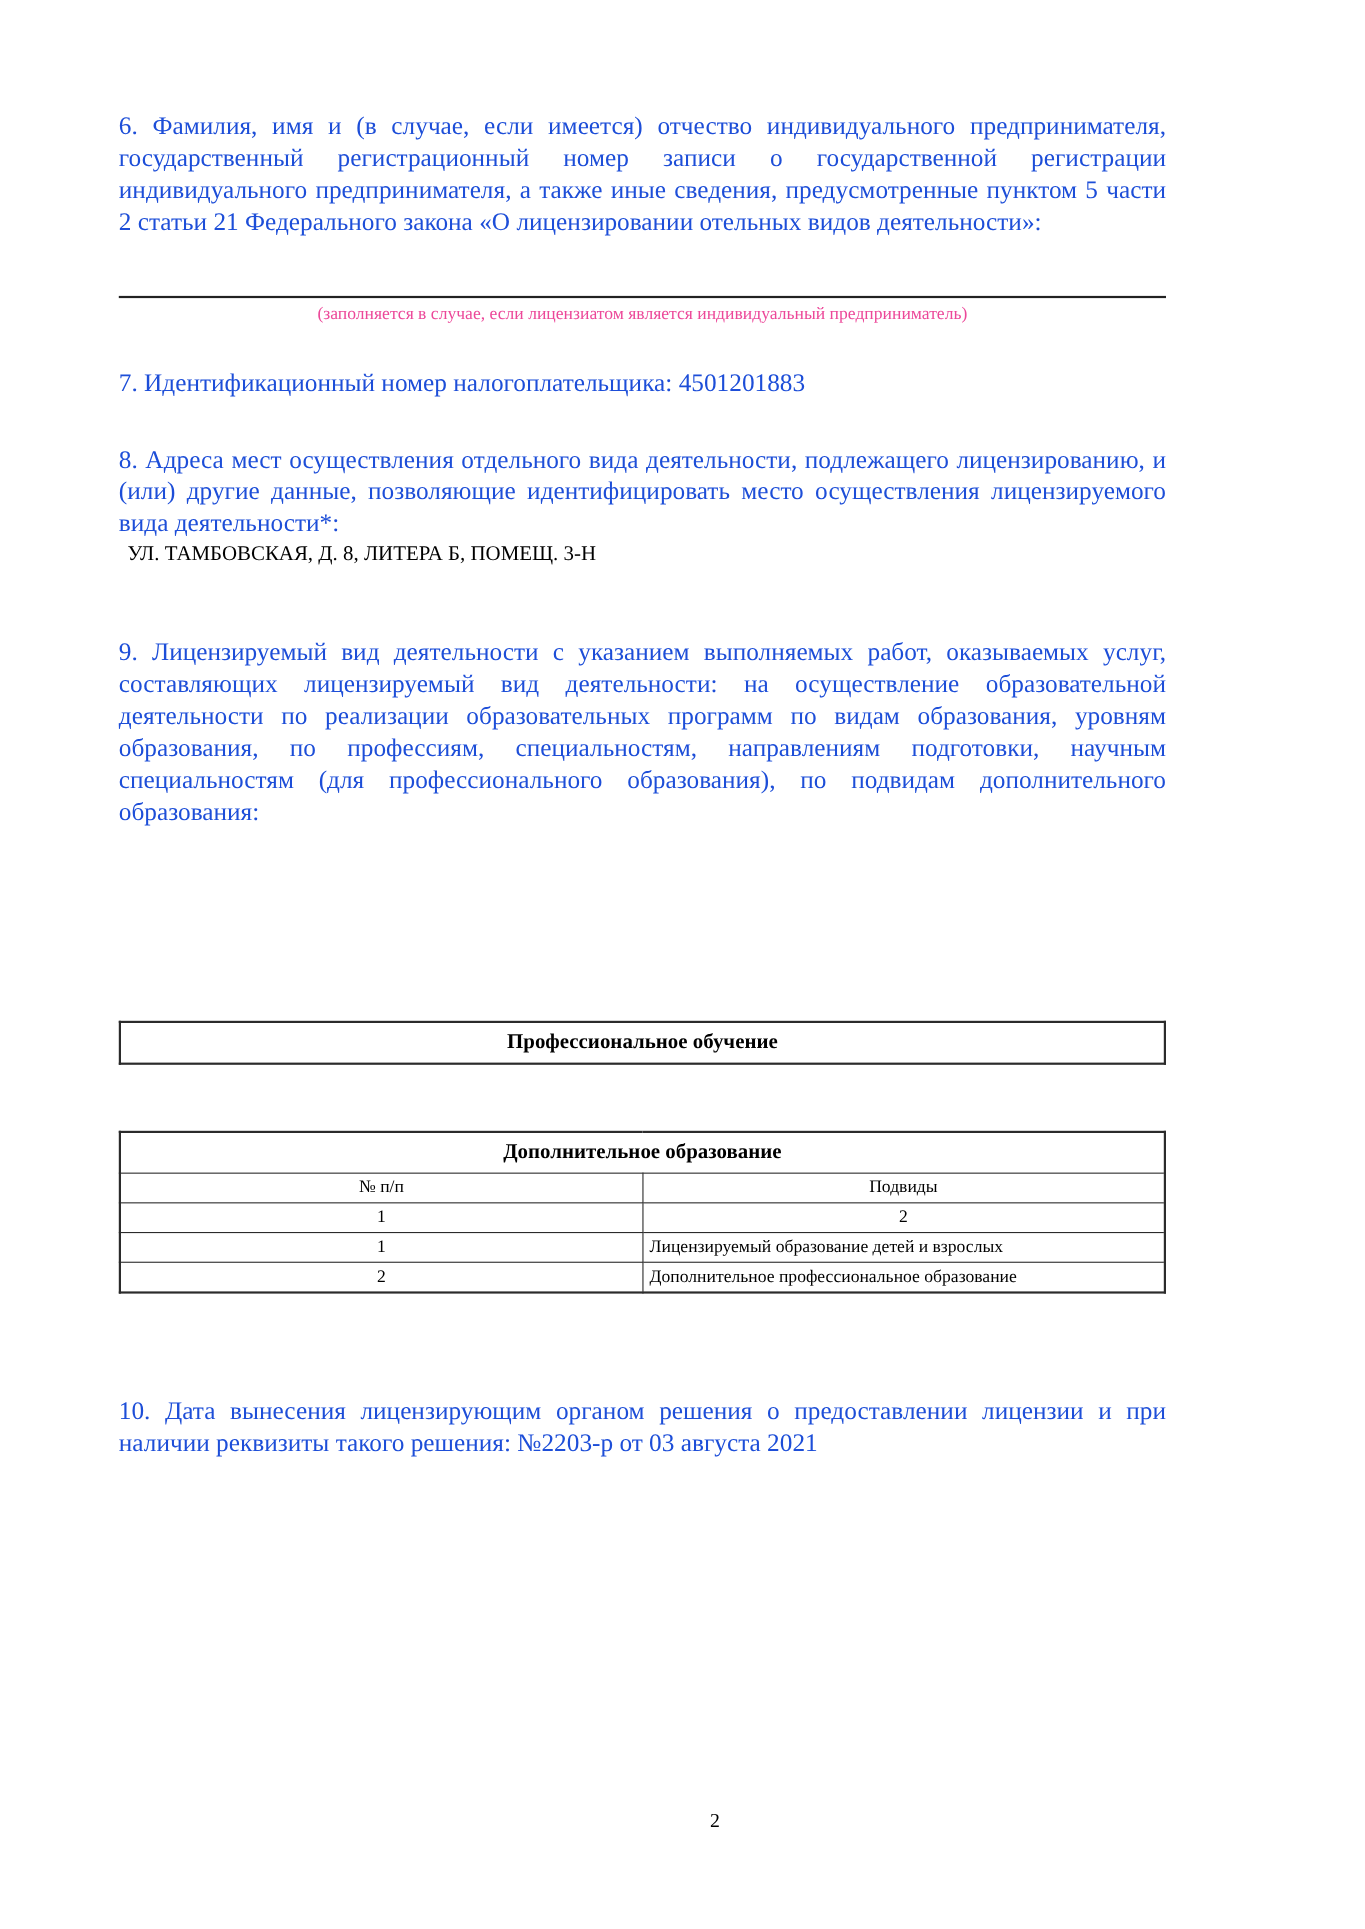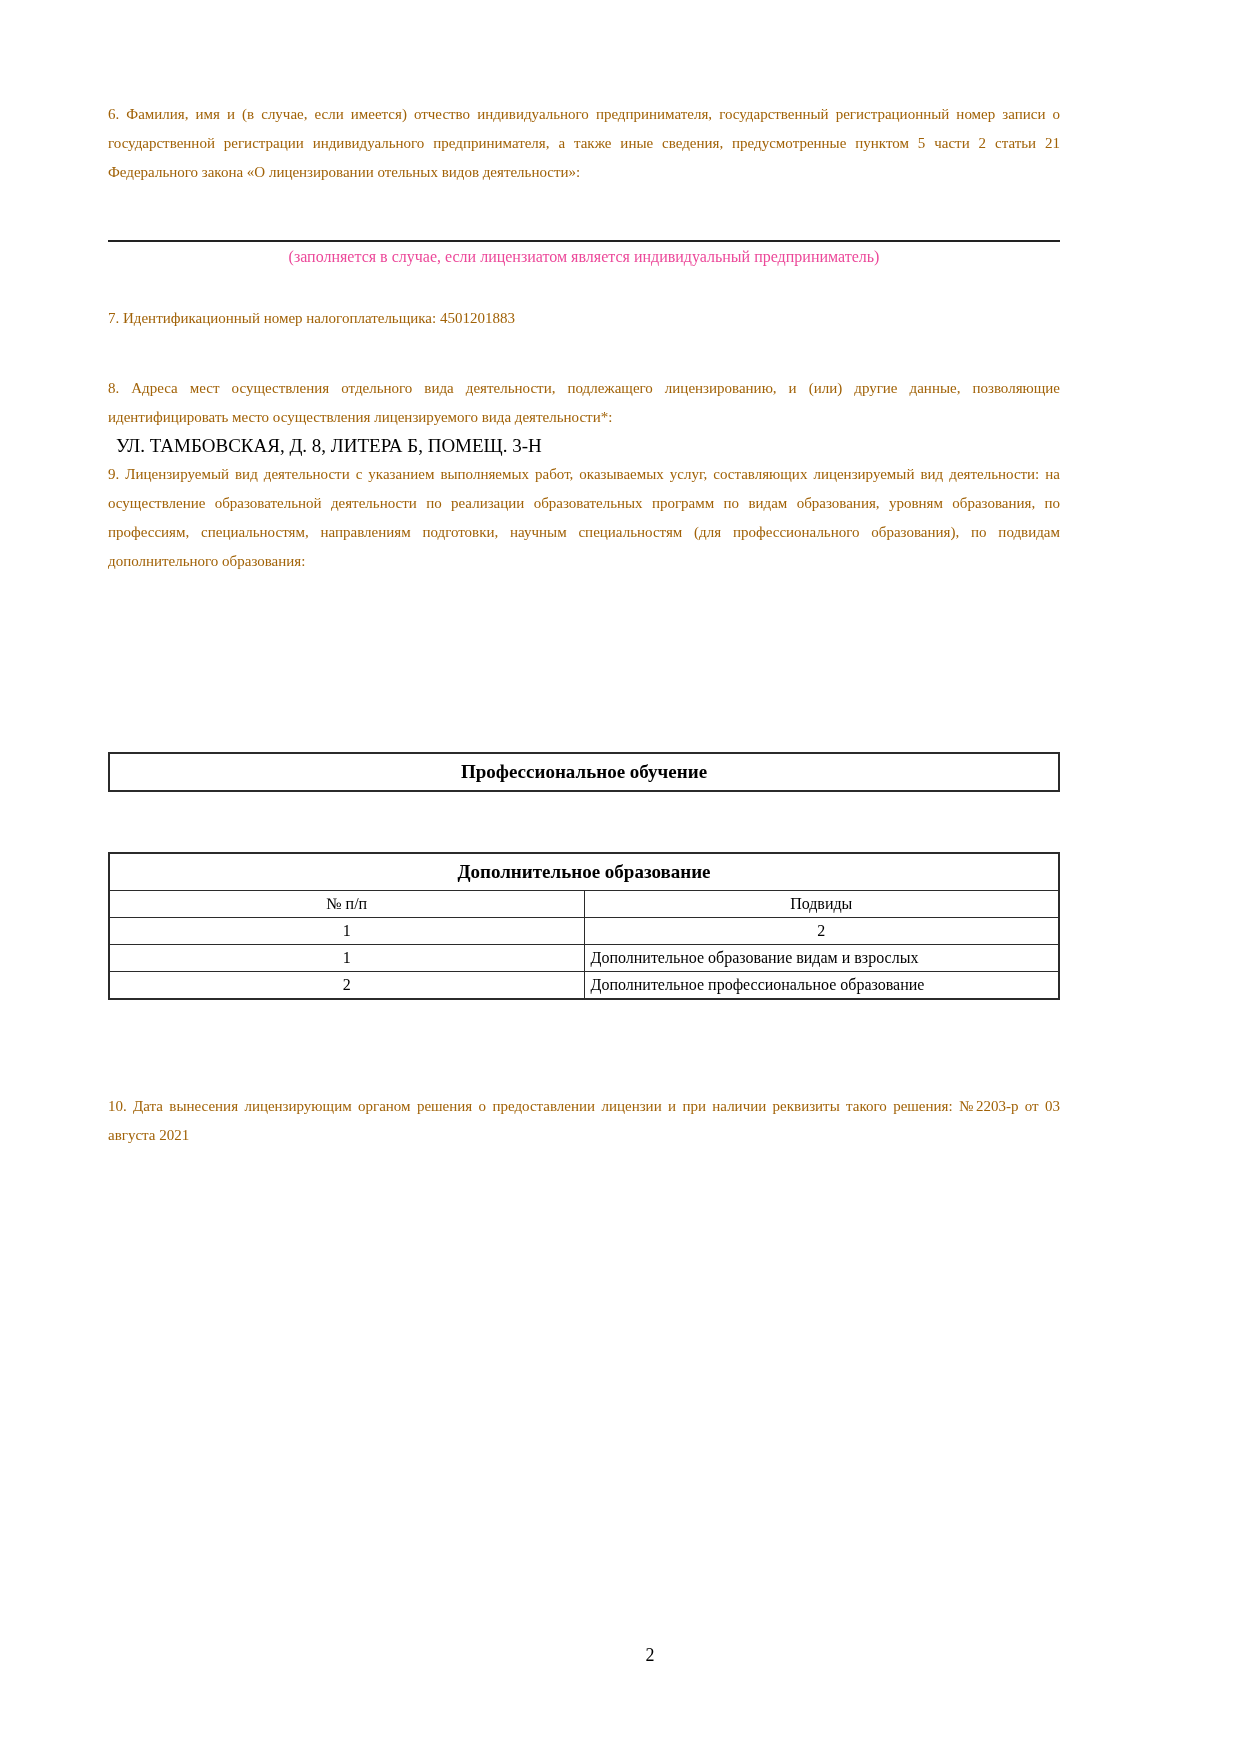--- a/index.html
+++ b/index.html
@@ -14,23 +14,23 @@
     color: #000000;
     overflow: hidden;
   }
   .content {
     position: absolute;
     left: 108px;
     top: 100px;
     width: 952px;
   }
   .para {
-    font-size: 15px;
+    font-size: 23px;
     line-height: 29px;
-    color: #a16207;
+    color: #1d4ed8;
   }
   .justify { text-align: justify; text-justify: inter-word; }
   .rule {
     margin-top: 53px;
     border-top: 2px solid #222222;
     height: 0;
   }
   .note {
     margin-top: 5px;
     font-size: 16px;
@@ -38,21 +38,21 @@
     text-align: center;
     color: #ec4899;
   }
   .p7 { margin-top: 37px; }
   .p8 { margin-top: 41px; }
   .address {
     font-size: 19px;
     line-height: 28px;
     padding-left: 8px;
   }
-  .p9 { }
+  .p9 { margin-top: 60px; }
   .tbl {
     width: 100%;
     border-collapse: collapse;
     border: 2px solid #2b2b2b;
     table-layout: fixed;
   }
   .tbl-prof { margin-top: 176px; }
   .tbl-add  { margin-top: 60px; }
   .tbl td {
     border: 1px solid #2b2b2b;
@@ -119,21 +119,21 @@
         <tr>
           <td class="col-num">№ п/п</td>
           <td>Подвиды</td>
         </tr>
         <tr>
           <td class="col-num">1</td>
           <td>2</td>
         </tr>
         <tr>
           <td class="col-num">1</td>
-          <td class="cell-left">Дополнительное образование видам и взрослых</td>
+          <td class="cell-left">Лицензируемый образование детей и взрослых</td>
         </tr>
         <tr>
           <td class="col-num">2</td>
           <td class="cell-left">Дополнительное профессиональное образование</td>
         </tr>
       </tbody>
     </table>
 
     <p class="para justify p10">10. Дата вынесения лицензирующим органом решения о предоставлении лицензии и при наличии реквизиты такого решения: №2203-р от 03 августа 2021</p>
 

